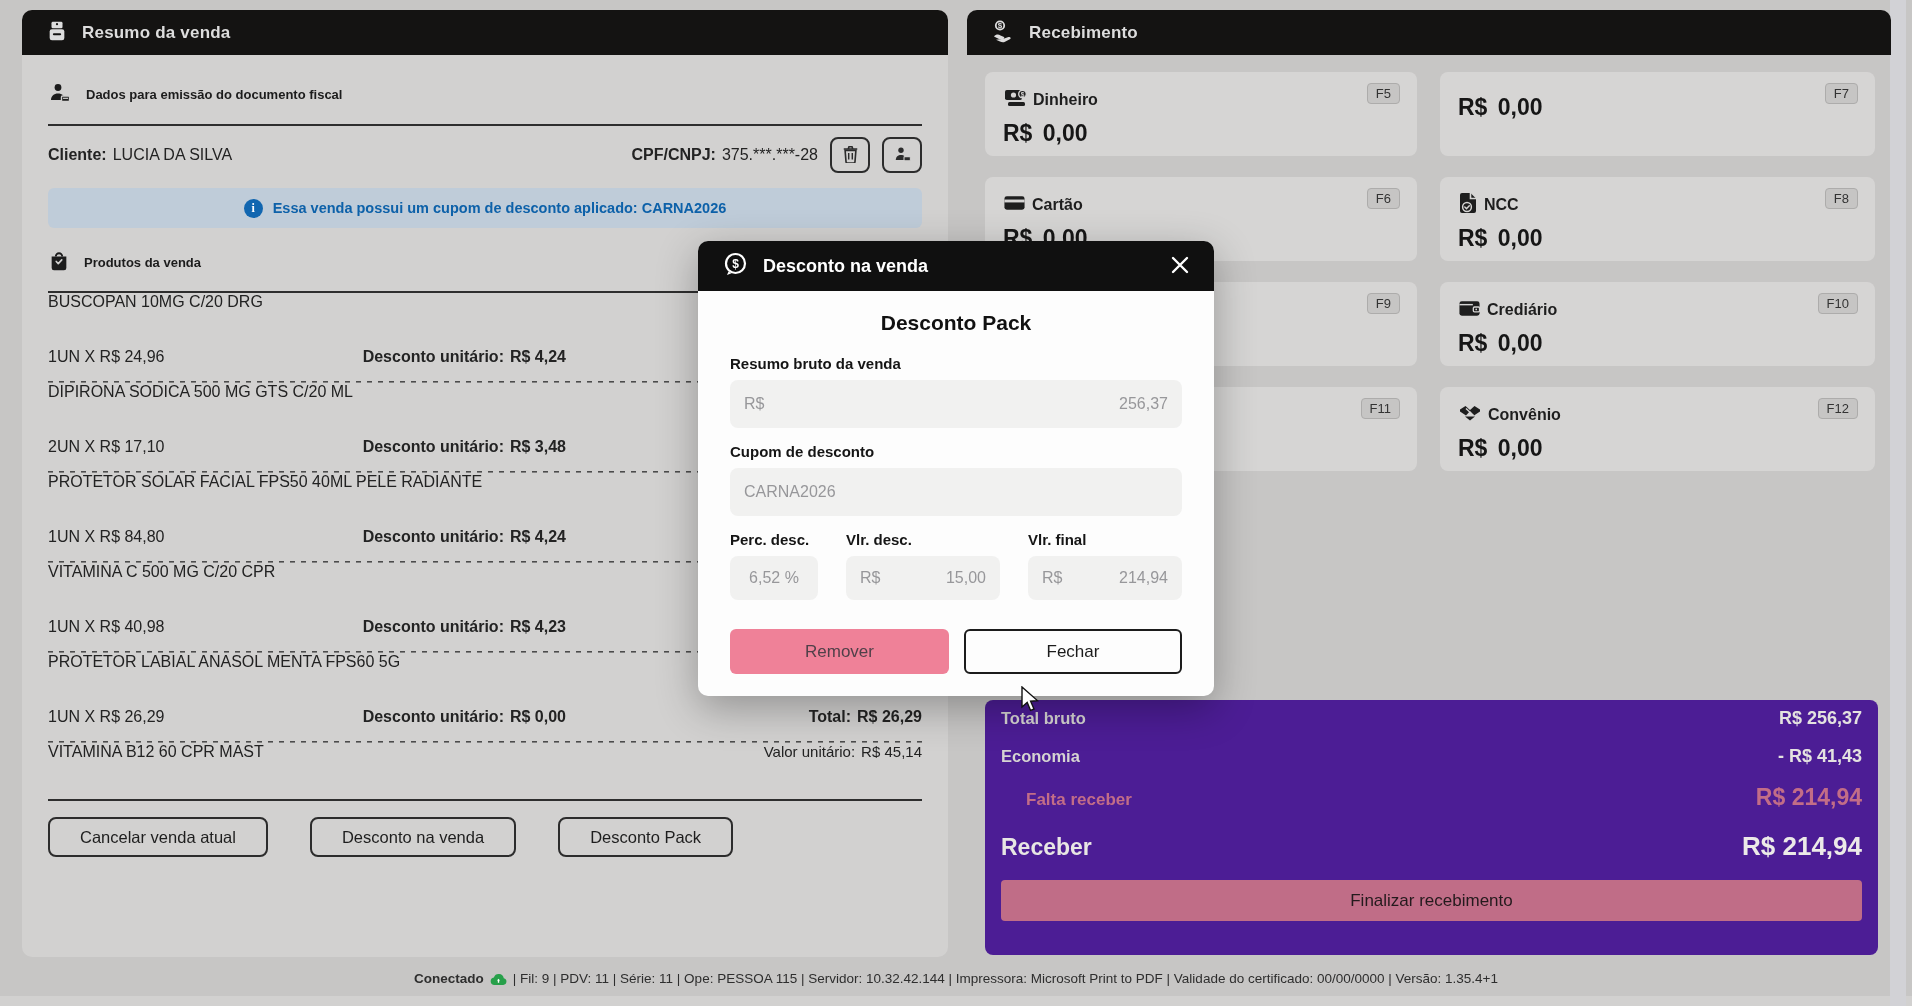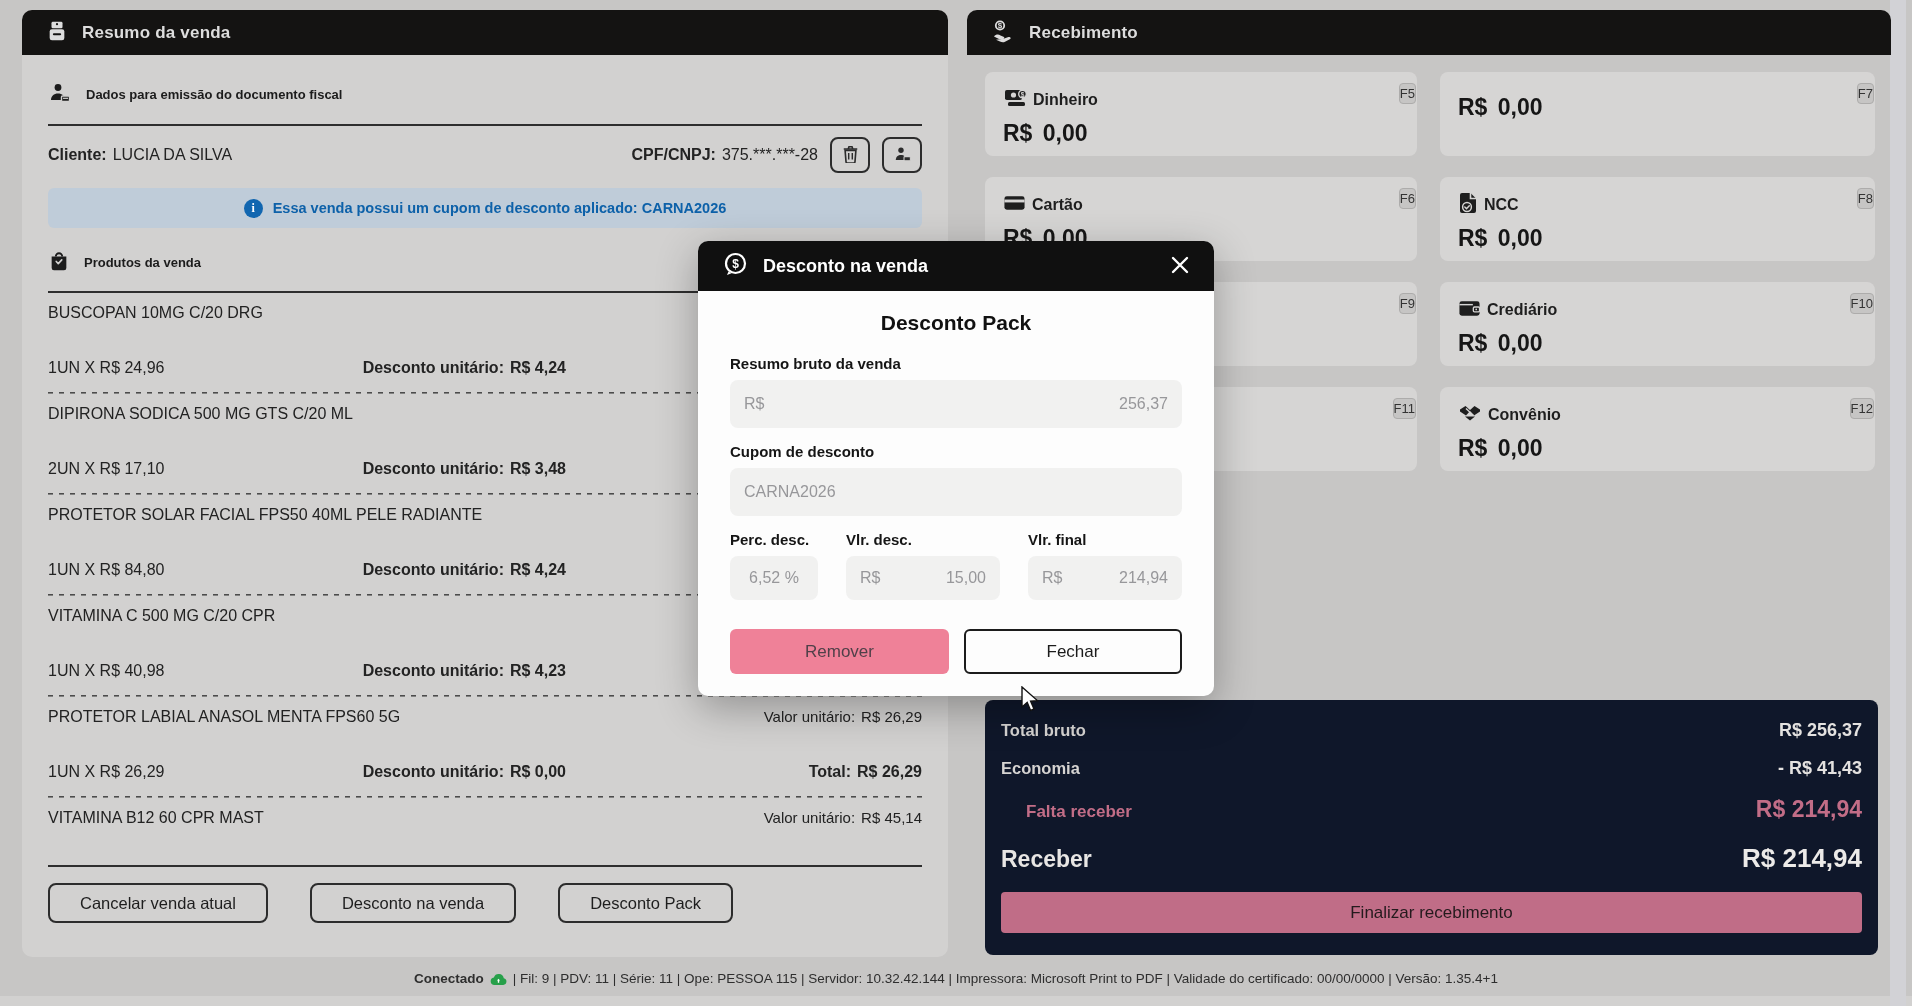--- a/index.html
+++ b/index.html
@@ -27,21 +27,21 @@
   #client-row .lbl { font-weight:bold; margin-right:6px; }
   #cpf-group { margin-left:auto; display:flex; align-items:center; }
   .icon-btn { width:40px; height:36px; border:2px solid #2c2c2c; border-radius:8px;
     background:transparent; display:flex; align-items:center; justify-content:center; margin-left:12px; cursor:pointer; }
   #coupon-banner { margin-top:14px; height:40px; background:#bfccd9; border-radius:6px;
     display:flex; align-items:center; justify-content:center; gap:10px; }
   #coupon-banner .txt { color:#0d61a9; font-weight:bold; font-size:14.5px; }
   .info-circle { width:19px; height:19px; border-radius:50%; background:#1166b0; color:#fff;
     font-size:12px; font-weight:bold; display:flex; align-items:center; justify-content:center; font-family:"Liberation Serif",serif; }
   #products-heading { margin-top:22px; }
-  .prow { padding-top:11px; }
+  .prow { padding-top:0; }
   .prow .line1 { display:flex; justify-content:space-between; font-size:16px; color:#222; }
   .prow .line1 .unit { font-size:15px; }
   .prow .line2 { display:grid; grid-template-columns:36% 42% 22%; margin-top:37px; font-size:16px; align-items:baseline; }
   .prow .b { font-weight:bold; }
   .prow .tot { text-align:right; }
   .lblsp { margin-right:6px; }
   .dash { height:2px; margin-top:15px;
     background:repeating-linear-gradient(90deg,#4c4c4c 0 5px,transparent 5px 11px);
     background-size:100% 1.6px; background-repeat:no-repeat; background-position:bottom; }
   #final-rule { height:2px; background:#2e2e2e; margin-top:38px; }
@@ -50,25 +50,25 @@
     font-size:16.5px; color:#1e1e1e; padding:0 30px; font-family:inherit; cursor:pointer; }
 
   
   #receive-header { position:absolute; left:967px; top:10px; width:924px; height:45px; z-index:1; }
   #methods-grid { position:absolute; left:985px; top:72px; width:890px; z-index:1;
     display:grid; grid-template-columns:432px 435px; column-gap:23px; row-gap:21px; }
   .pay-card { position:relative; height:84px; background:#d6d5d4; border-radius:8px; padding:15px 18px; cursor:pointer; }
   .pay-card .top { display:flex; align-items:center; gap:6px; }
   .pay-card .plabel { font-size:16px; font-weight:bold; color:#1e1e1e; }
   .pay-card .pvalue { font-size:23px; font-weight:bold; color:#161616; margin-top:7px; word-spacing:4px; }
-  .fkey { position:absolute; right:1px; top:11px; background:#c6c5c4; border:1px solid #adacab;
-    border-radius:4px; font-size:13px; color:#333; padding:2px 0; }
+  .fkey { position:absolute; right:17px; top:11px; background:#c6c5c4; border:1px solid #adacab;
+    border-radius:4px; font-size:13px; color:#333; padding:2px 8px; }
 
   #totals-panel { position:absolute; left:985px; top:700px; width:893px; height:255px;
-    background:#0f172a; border-radius:8px; z-index:1; padding:20px 16px 0 16px; }
+    background:#4c1d95; border-radius:8px; z-index:1; padding:8px 16px 0 16px; }
   .trow { display:flex; justify-content:space-between; align-items:baseline; }
   .trow.small { margin-bottom:17px; }
   .trow .tl { color:#d6d4d2; font-size:16.5px; font-weight:bold; }
   .trow .tv { color:#e4e2e0; font-size:18px; font-weight:bold; }
   .trow.pink .tl { color:#c26d87; font-size:17px;margin-left:25px; }
   .trow.pink .tv { color:#c26d87; font-size:23px; }
   .trow.big { margin-top:20px; }
   .trow.big .tl { font-size:23px; color:#e8e6e4; }
   .trow.big .tv { font-size:26px; color:#eceae8; }
   #finalize-btn { margin-top:18px; width:100%; height:41px; background:#c06d87; border:none;

